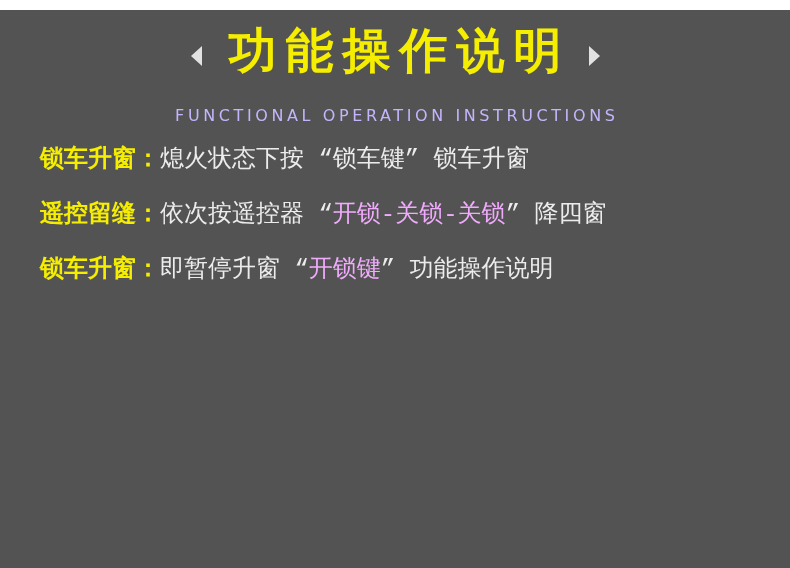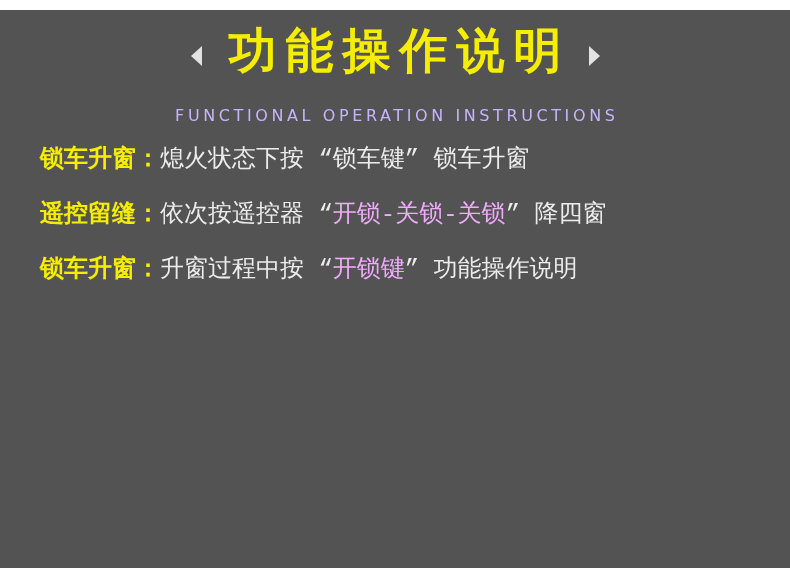--- a/index.html
+++ b/index.html
@@ -145,21 +145,21 @@
 
       <div class="para">
         <span class="lbl">锁车升窗</span><span class="lbl">：</span><span>熄火状态下按 </span><span>“</span><span>锁车键</span><span>”</span><span> 锁车升窗</span>
       </div>
 
       <div class="para">
         <span class="lbl">遥控留缝</span><span class="lbl">：</span><span>依次按遥控器 </span><span>“</span><span class="hl">开锁-关锁-关锁</span><span>”</span><span> 降四窗</span>
       </div>
 
       <div class="para">
-        <span class="lbl">锁车升窗</span><span class="lbl">：</span><span>升窗过程中按 </span><span>“</span><span class="hl">开锁键</span><span>”</span><span> 功能操作说明</span>
+        <span class="lbl">锁车升窗</span><span class="lbl">：</span><span>即暂停升窗 </span><span>“</span><span class="hl">开锁键</span><span>”</span><span> 功能操作说明</span>
       </div>
 
 
 
     </div>
 
   </div>
 </div>
 
 </body></html>

